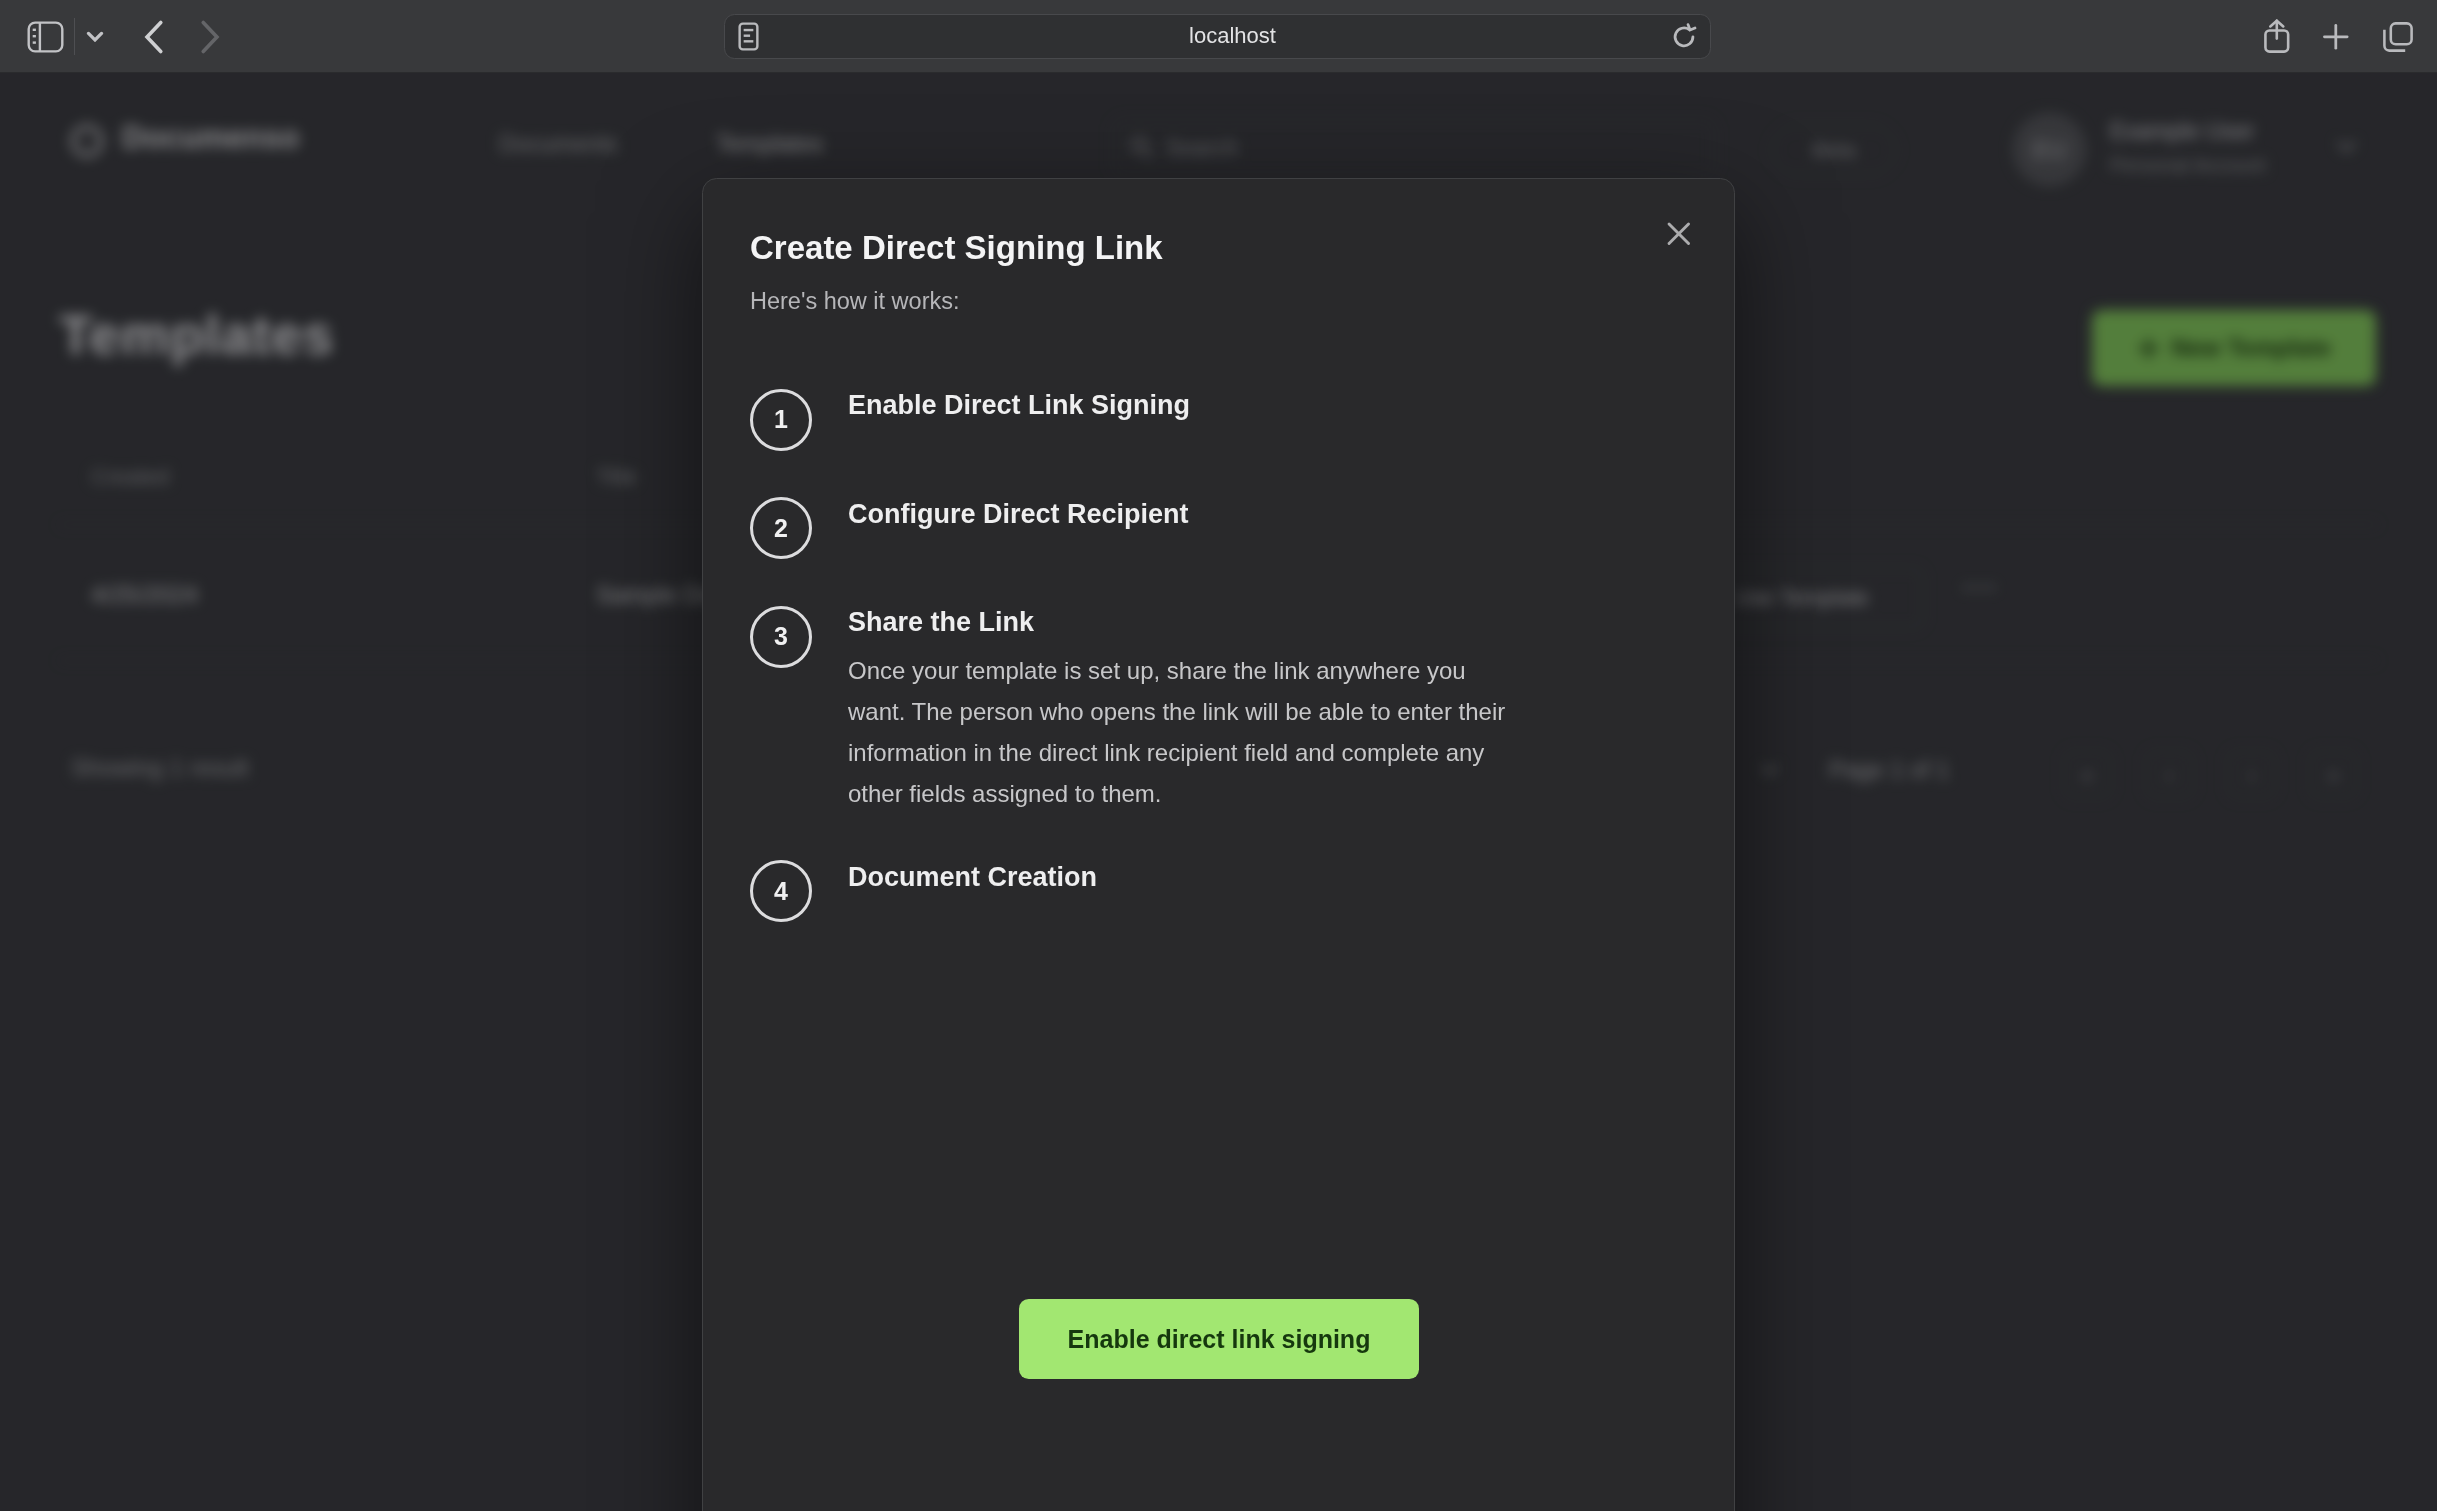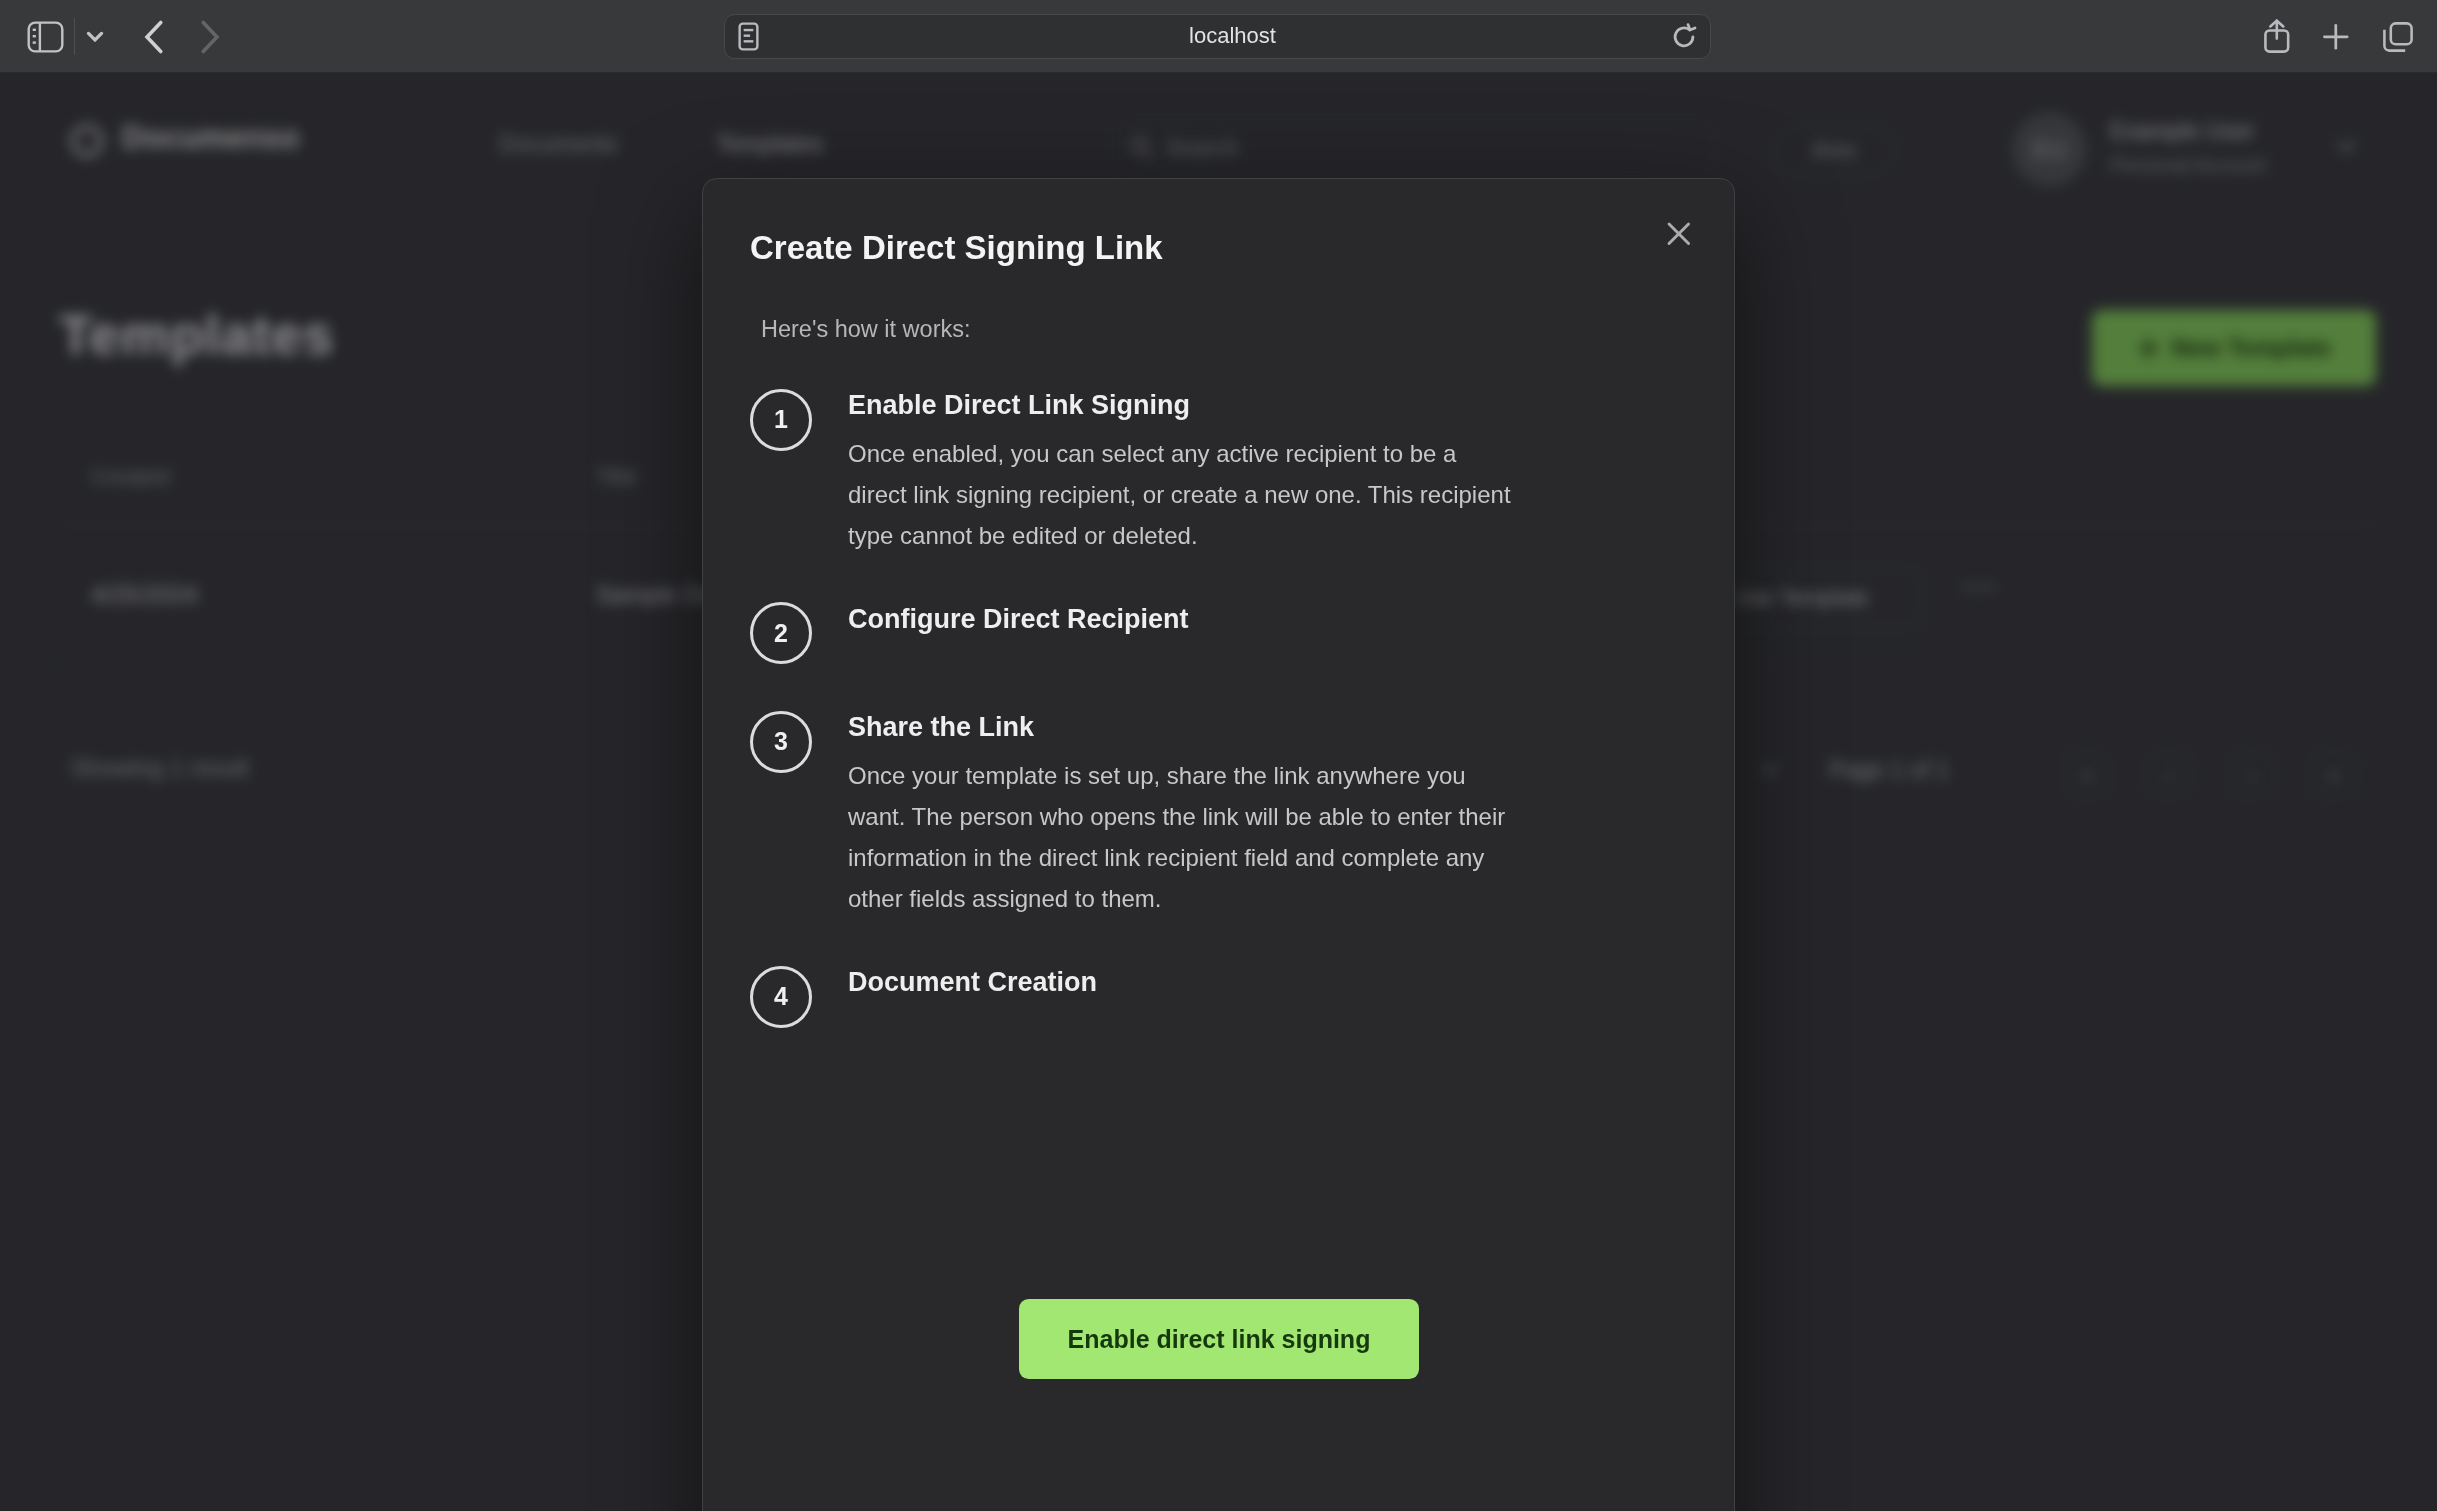--- a/index.html
+++ b/index.html
@@ -51,21 +51,21 @@
   .pg-btn{top:678px;width:47px;height:47px;border:0.8px solid #505154;border-radius:8px;
     display:flex;align-items:center;justify-content:center;color:#8d8e91;font-size:24px;}
 
   .dim{position:absolute;top:73px;left:0;width:2438px;height:1439px;background:rgba(5,5,7,0.38);z-index:2;}
 
   
   .modal{position:absolute;left:702px;top:178px;width:1033px;height:1506px;background:#29292b;
     border:0.8px solid #404143;border-radius:14.6px;z-index:10;
     box-shadow:0 32px 97px rgba(0,0,0,0.55);padding:0 47px;}
   .modal-title{position:absolute;left:47px;top:50px;font-size:33px;font-weight:600;color:#f4f4f5;}
-  .modal-subtitle{position:absolute;left:58px;top:109px;font-size:23.5px;color:#b6b6b9;margin-top:28px;}
+  .modal-subtitle{position:absolute;left:47px;top:109px;font-size:23.5px;color:#b6b6b9;}
   .modal-close{position:absolute;top:37px;right:37px;width:36px;height:36px;display:flex;
     align-items:center;justify-content:center;color:#acacae;cursor:pointer;}
   .steps{position:absolute;left:47px;top:208px;right:44px;display:flex;flex-direction:column;gap:45px;}
   .step{display:flex;align-items:flex-start;}
   .step-circle{flex:0 0 62px;width:62px;height:62px;border:3.2px solid #dcdcde;border-radius:50%;
     display:flex;align-items:center;justify-content:center;color:#f0f0f1;font-size:25px;font-weight:bold;margin-top:1.6px;}
   .step-text{margin-left:36px;}
   .step-title{font-size:27px;line-height:36px;font-weight:bold;color:#eeeeef;margin-bottom:9.7px;}
   .step-body{font-size:24px;line-height:41px;color:#c7c7c9;white-space:pre-line;}
   .cta{position:absolute;left:316px;top:1120px;width:400px;height:80px;background:#a2e771;border:none;
@@ -225,23 +225,20 @@
         <line x1="5" y1="5" x2="29" y2="29"></line>
         <line x1="29" y1="5" x2="5" y2="29"></line>
       </svg>
   </div>
 
   <div class="steps">
     <div class="step">
       <div class="step-circle">1</div>
       <div class="step-text">
         <div class="step-title">Enable Direct Link Signing</div>
-        <div class="step-body">Once enabled, you can select any active recipient to be a
-direct link signing recipient, or create a new one. This recipient
-type cannot be edited or deleted.</div>
       </div>
     </div>
     <div class="step">
       <div class="step-circle">2</div>
       <div class="step-text">
         <div class="step-title">Configure Direct Recipient</div>
       </div>
     </div>
     <div class="step">
       <div class="step-circle">3</div>

